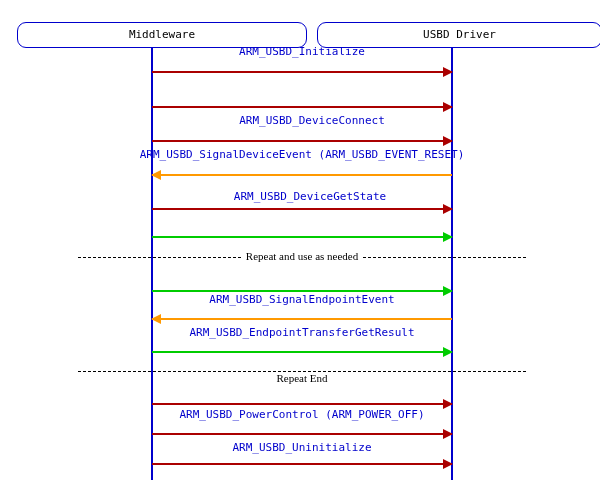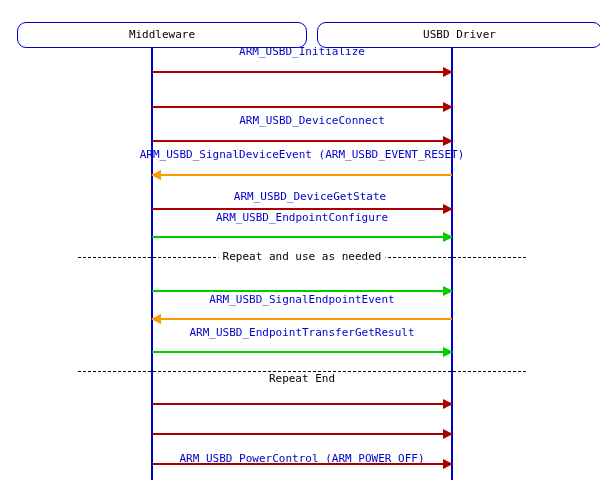--- a/index.html
+++ b/index.html
@@ -82,20 +82,21 @@
     border-top: 1px dashed #000000;
   }
   .sep-label {
     position: absolute;
     font-size: 11px;
     color: #000000;
     background: #ffffff;
     padding: 0 4px;
     transform: translateX(-50%);
     white-space: nowrap;
+    font-family: Liberation Serif, serif;
   }
 </style>
 </head>
 <body>
 
 <div id="diagram">
     <div class="lifeline-line" style="left: 151px; top: 48px; height: 432px; background: rgb(0, 0, 204);"></div>
     <div class="lifeline-line" style="left: 451px; top: 48px; height: 432px; background: rgb(0, 0, 204);"></div>
     <div class="msg-arrow dir-right" style="left: 152px; top: 71px; width: 300px;">
       <div class="shaft" style="background: rgb(170, 0, 0);"></div>
@@ -118,21 +119,20 @@
     <div class="msg-label" style="left: 302px; top: 148px; color: rgb(0, 0, 204);">ARM_USBD_SignalDeviceEvent (ARM_USBD_EVENT_RESET)</div>
     <div class="msg-arrow dir-right" style="left: 152px; top: 208px; width: 300px;">
       <div class="shaft" style="background: rgb(170, 0, 0);"></div>
       <div class="head" style="border-left-color: rgb(170, 0, 0);"></div>
     </div>
     <div class="msg-label" style="left: 310px; top: 182px; color: rgb(0, 0, 204); margin-top: 8px;">ARM_USBD_DeviceGetState</div>
     <div class="msg-arrow dir-right" style="left: 152px; top: 236px; width: 300px;">
       <div class="shaft" style="background: rgb(0, 204, 0);"></div>
       <div class="head" style="border-left-color: rgb(0, 204, 0);"></div>
     </div>
-    <div class="msg-label" style="left: 302px; top: 211px; color: rgb(0, 0, 204);">ARM_USBD_EndpointConfigure</div>
     <div class="msg-arrow dir-right" style="left: 152px; top: 290px; width: 300px;">
       <div class="shaft" style="background: rgb(0, 204, 0);"></div>
       <div class="head" style="border-left-color: rgb(0, 204, 0);"></div>
     </div>
     <div class="msg-arrow dir-left" style="left: 152px; top: 318px; width: 300px;">
       <div class="shaft" style="background: rgb(255, 153, 0);"></div>
       <div class="head" style="border-right-color: rgb(255, 153, 0);"></div>
     </div>
     <div class="msg-label" style="left: 302px; top: 293px; color: rgb(0, 0, 204);">ARM_USBD_SignalEndpointEvent</div>
     <div class="msg-arrow dir-right" style="left: 152px; top: 351px; width: 300px;">
@@ -141,24 +141,25 @@
     </div>
     <div class="msg-label" style="left: 302px; top: 326px; color: rgb(0, 0, 204);">ARM_USBD_EndpointTransferGetResult</div>
     <div class="msg-arrow dir-right" style="left: 152px; top: 403px; width: 300px;">
       <div class="shaft" style="background: rgb(170, 0, 0);"></div>
       <div class="head" style="border-left-color: rgb(170, 0, 0);"></div>
     </div>
     <div class="msg-arrow dir-right" style="left: 152px; top: 433px; width: 300px;">
       <div class="shaft" style="background: rgb(170, 0, 0);"></div>
       <div class="head" style="border-left-color: rgb(170, 0, 0);"></div>
     </div>
-    <div class="msg-label" style="left: 302px; top: 408px; color: rgb(0, 0, 204); margin-top: 44px;">ARM_USBD_PowerControl (ARM_POWER_OFF)</div>
+    <div class="msg-label" style="left: 302px; top: 408px; color: rgb(0, 0, 204);">ARM_USBD_PowerControl (ARM_POWER_OFF)</div>
     <div class="msg-arrow dir-right" style="left: 152px; top: 463px; width: 300px;">
       <div class="shaft" style="background: rgb(170, 0, 0);"></div>
       <div class="head" style="border-left-color: rgb(170, 0, 0);"></div>
     </div>
+    <div class="msg-label" style="left: 302px; top: 441px; color: rgb(0, 0, 204);">ARM_USBD_Uninitialize</div>
     <div class="sep-line" style="left: 78px; width: 448px; top: 257px; border-top-color: rgb(0, 0, 0);"></div>
     <div class="sep-label" style="left: 302px; top: 250px;">Repeat and use as needed</div>
     <div class="sep-line" style="left: 78px; width: 448px; top: 371px; border-top-color: rgb(0, 0, 0);"></div>
     <div class="sep-label" style="left: 302px; top: 372px;">Repeat End</div>
     <div class="lifeline-box" style="left: 8px; top: 22px; width: 290px; border-color: rgb(0, 0, 204);">Middleware</div>
     <div class="lifeline-box" style="left: 308px; top: 22px; width: 285px; border-color: rgb(0, 0, 204);">USBD Driver</div>
   </div>
 
 </body></html>

